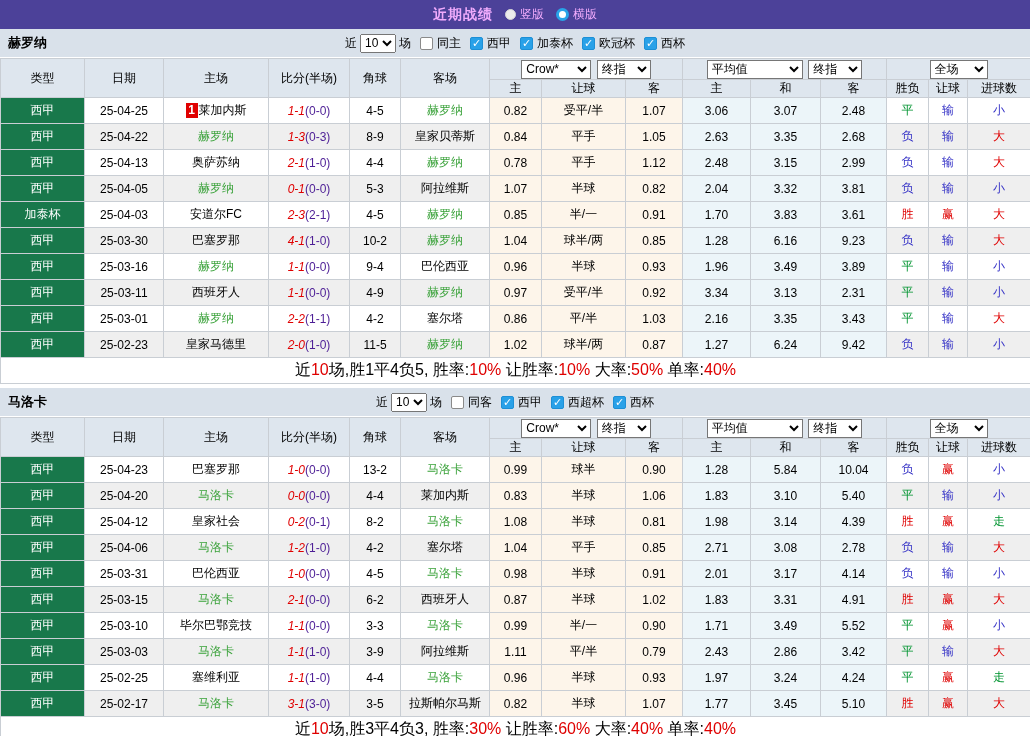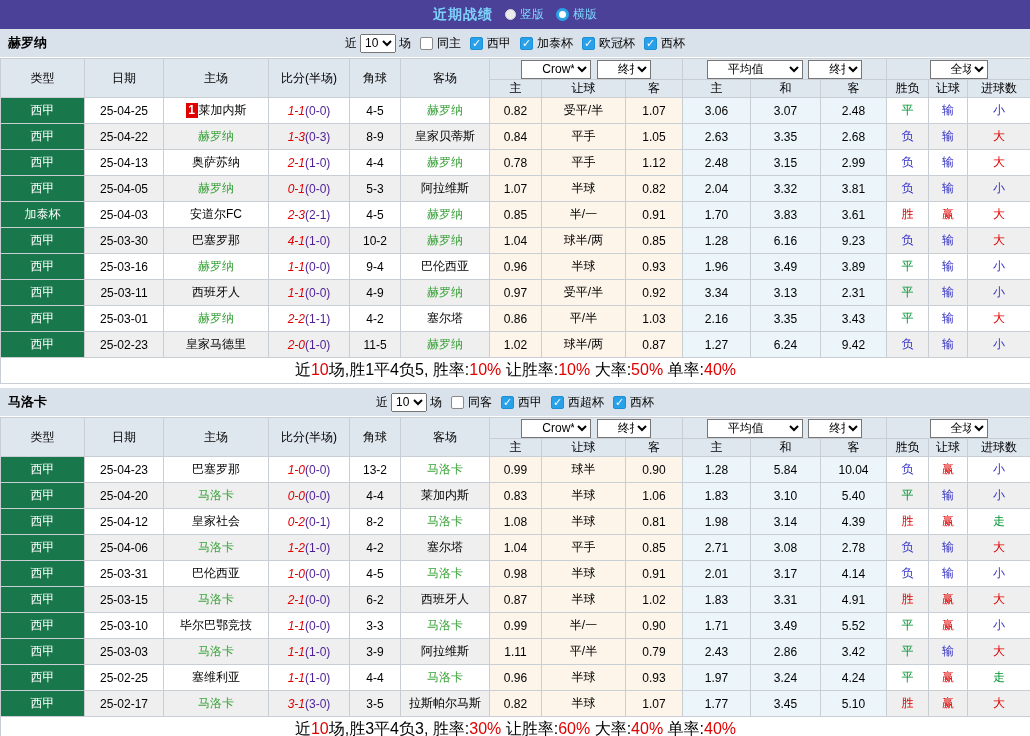--- a/index.html
+++ b/index.html
@@ -1,21 +1,21 @@
 <!DOCTYPE html>
 <html><head>
 <meta charset="utf-8">
 <style>
   html,body{margin:0;padding:0;}
   body{
     width:1030px;height:736px;overflow:hidden;background:#fff;
     font-family:"Liberation Sans","DejaVu Sans",sans-serif;font-size:12px;color:#000;
   }
   
-  .topbar{height:29px;background:#4c4199;display:flex;align-items:center;justify-content:center;gap:12px;color:#7dd3fc;}
+  .topbar{height:29px;background:#4c4199;display:flex;align-items:center;justify-content:center;gap:12px;color:#f0abfc;}
   .topbar .title{font-weight:bold;font-size:14px;letter-spacing:1px;}
   .rgroup{display:inline-flex;align-items:center;gap:4px;font-size:12px;cursor:pointer;}
   .radio-dot{width:11px;height:11px;border-radius:50%;background:#ececec;border:1px solid #d6d6d6;box-sizing:border-box;display:inline-block;}
   .radio-dot.checked{background:#fff;border:3px solid #29a3e8;width:13px;height:13px;}
   
   .team-strip{height:28px;background:#d9e1ea;position:relative;display:flex;align-items:center;justify-content:center;border-bottom:1px solid #fff;}
   .team-name{position:absolute;left:8px;font-weight:bold;font-size:13px;}
   .filter{display:flex;align-items:center;gap:3px;}
   .filter select{height:19px;font-size:12px;}
   .cbox{width:13px;height:13px;box-sizing:border-box;border:1px solid #8a8a8a;border-radius:2px;background:#fff;display:inline-block;position:relative;margin:0 1px 0 6px;}
@@ -25,21 +25,21 @@
   table.grid{border-collapse:collapse;width:1030px;table-layout:fixed;}
   .grid th,.grid td{border:1px solid #c9ced4;text-align:center;padding:0;overflow:hidden;white-space:nowrap;}
   .grid thead th{background:#dee6ee;font-weight:normal;}
   .grid tr.hrow1 th{height:20px;}
   .grid tr.hrow2 th{height:15px;}
   .grid tbody td{height:25px;background:#fff;}
   .grid tbody .type-cell{background:#18784b;color:#fff;}
   .grid tbody tr:nth-child(even) .zebra{background:#efefef;}
   .grid tbody .cream{background:#fdf5ea;}
   .grid tbody .ebg{background:#ecf5f9;}
-  .sel-cell select{font-size:12px;height:19px;margin:0 1px;background:#fff;padding-left:16px;}
+  .sel-cell select{font-size:12px;height:19px;margin:0 1px;background:#fff;}
   .sel-company{width:70px;}
   .sel-stage{width:54px;}
   .sel-avg{width:96px;}
   .sel-scope{width:58px;}
   .score{color:#df0000;font-style:italic;}
   .half{color:#4c1d95;}
   .tname.focal{color:#3aa23a;}
   .badge{display:inline-block;background:#e00000;color:#fff;min-width:12px;height:15px;line-height:15px;font-size:12px;font-weight:bold;margin-right:1px;vertical-align:middle;}
   .red{color:#df0000;}
   .blue{color:#3431c6;}

